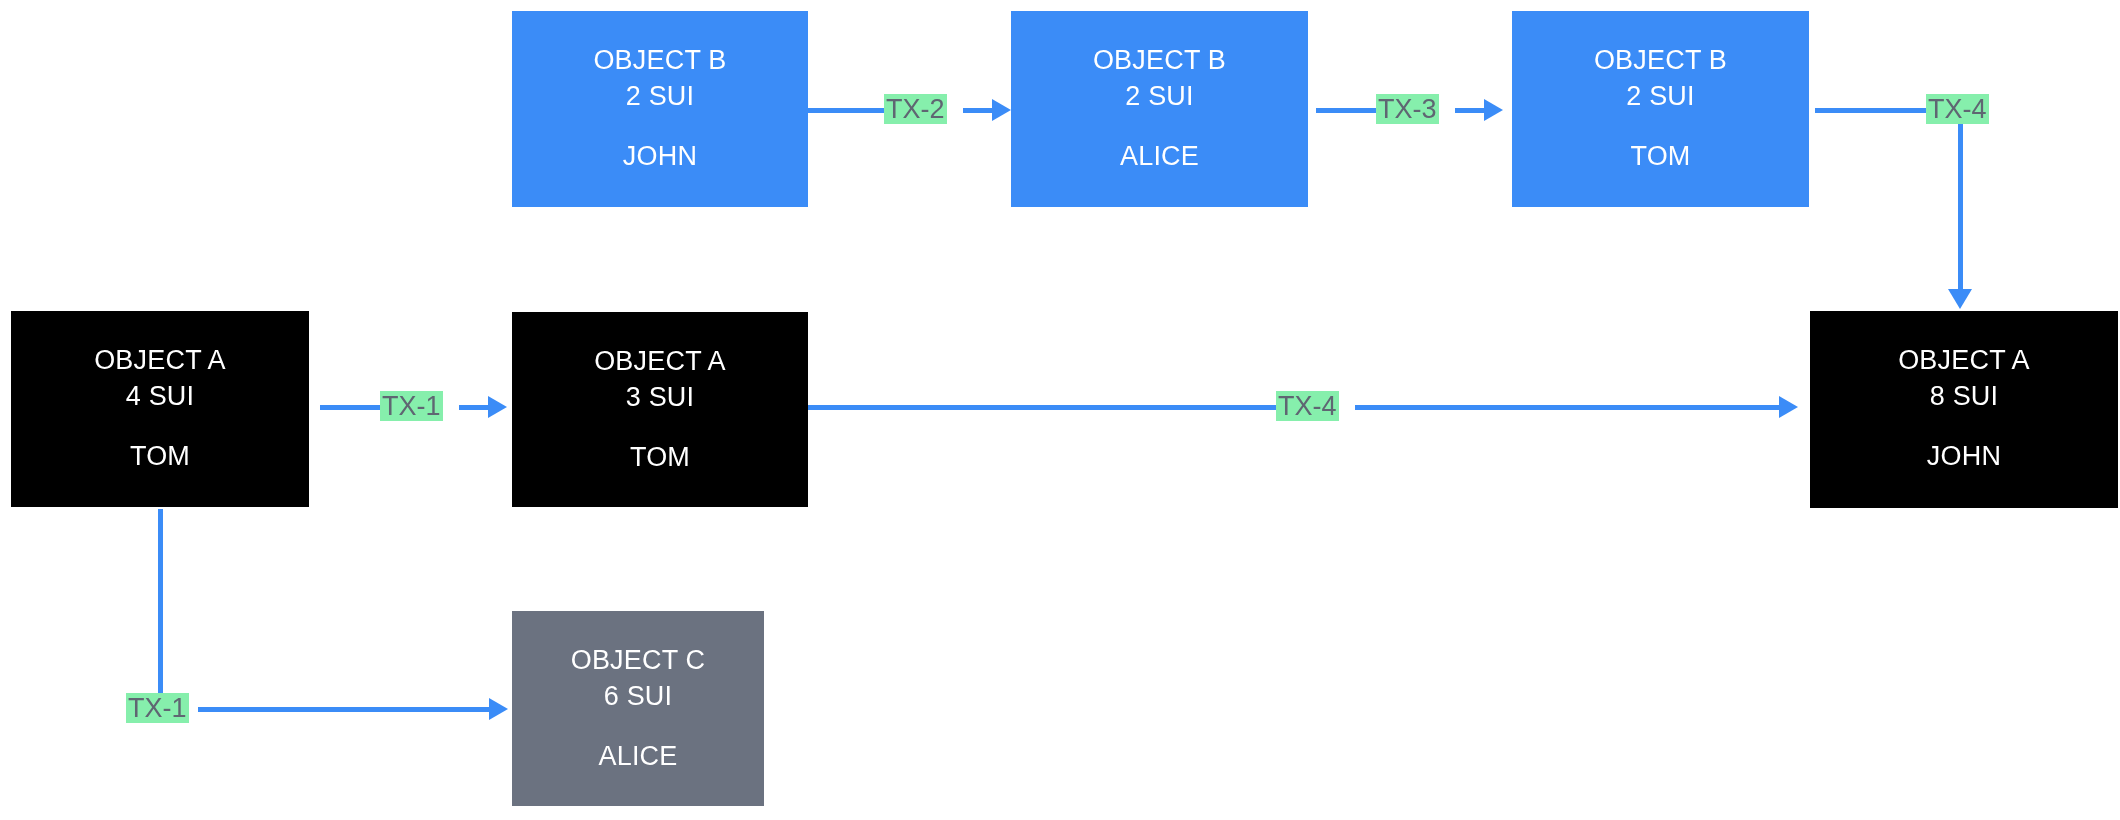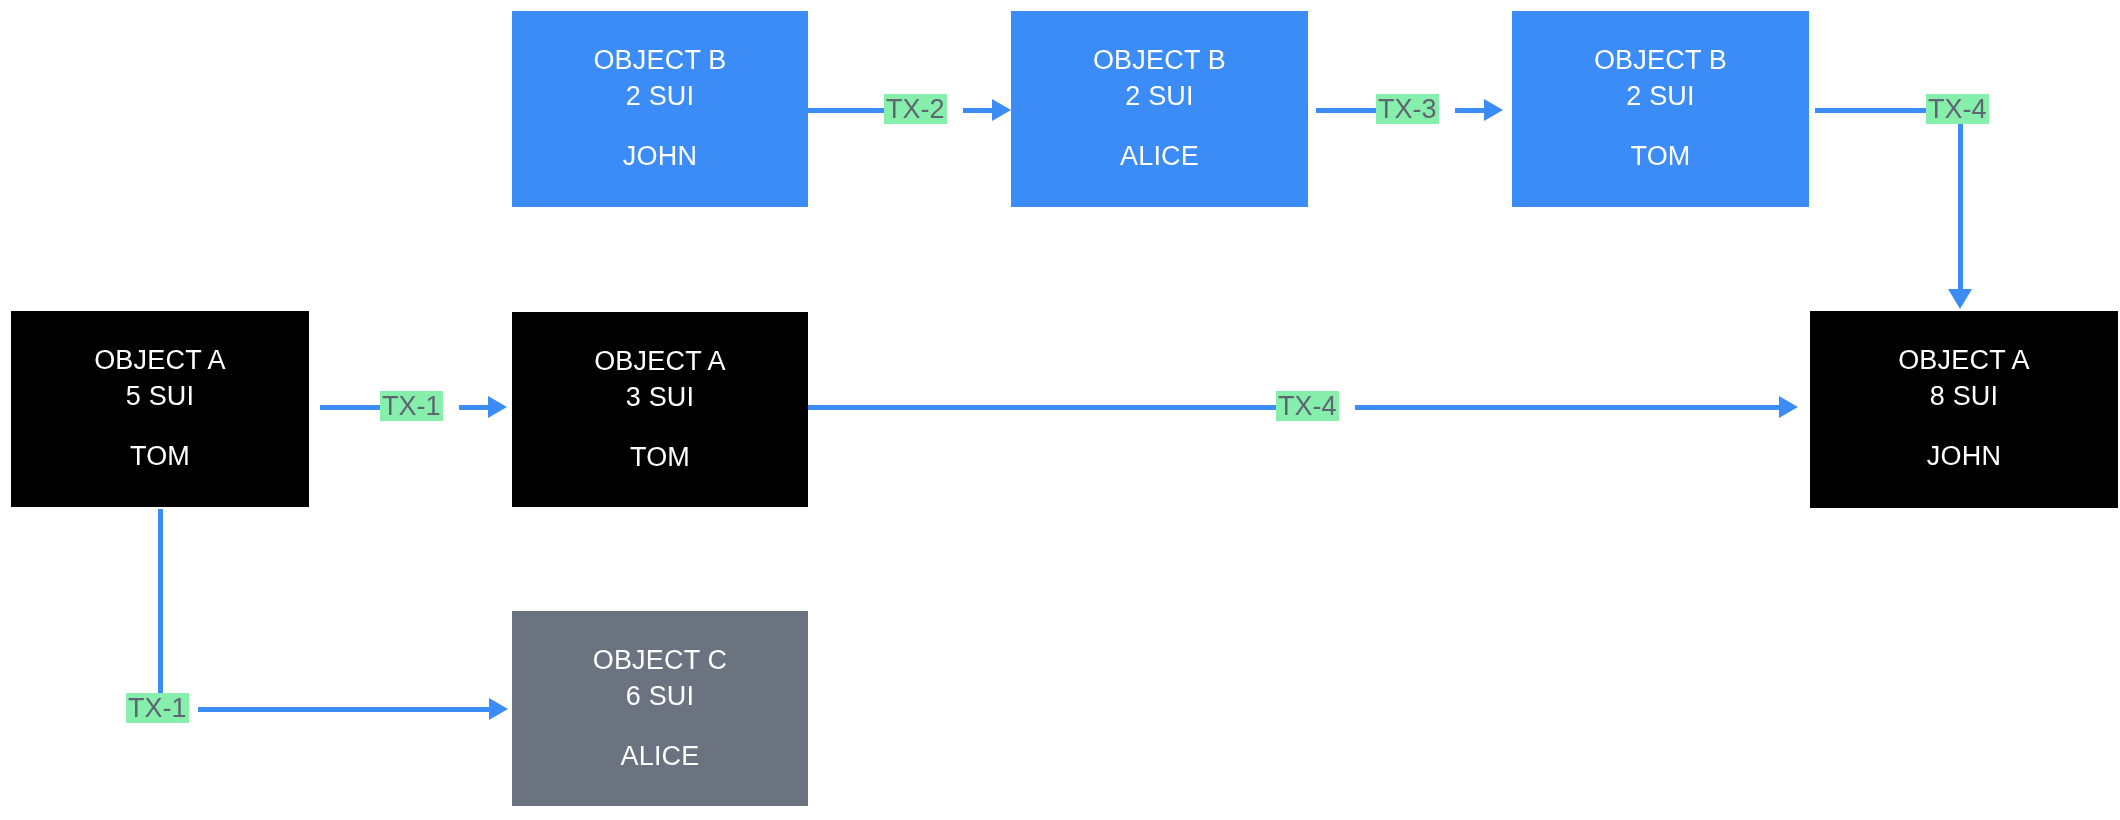--- a/index.html
+++ b/index.html
@@ -124,21 +124,21 @@
   </div>
 
   <div class="edge-line edge-h" style="left:1815px; top:108px; width:113px;"></div>
   <div class="edge-label" style="left:1926px; top:94px;">TX-4</div>
   <div class="edge-line edge-v" style="left:1958px; top:124px; height:167px;"></div>
   <div class="arrow-head-down" style="left:1948px; top:289px;"></div>
 
   <div class="node" style="left:11px; top:311px; width:298px; height:196px; background:#000000;">
     <div class="title-block">
       <span class="line">OBJECT A</span>
-      <span class="line">5 SUI</span>
+      <span class="line">4 SUI</span>
     </div>
     <div class="owner-block">
       <span class="line">TOM</span>
     </div>
   </div>
 
   <div class="edge-line edge-h" style="left:320px; top:405px; width:62px;"></div>
   <div class="edge-label" style="left:380px; top:391px;">TX-1</div>
   <div class="edge-line edge-h" style="left:459px; top:405px; width:30px;"></div>
   <div class="arrow-head-right" style="left:488px; top:396px;"></div>
@@ -166,21 +166,21 @@
     <div class="owner-block">
       <span class="line">JOHN</span>
     </div>
   </div>
 
   <div class="edge-line edge-v" style="left:158px; top:509px; height:184px;"></div>
   <div class="edge-label" style="left:126px; top:693px;">TX-1</div>
   <div class="edge-line edge-h" style="left:198px; top:707px; width:292px;"></div>
   <div class="arrow-head-right" style="left:489px; top:698px;"></div>
 
-  <div class="node" style="left:512px; top:611px; width:296px; height:195px; background:#6b7280;">
+  <div class="node" style="left:512px; top:611px; width:252px; height:195px; background:#6b7280;">
     <div class="title-block">
       <span class="line">OBJECT C</span>
       <span class="line">6 SUI</span>
     </div>
     <div class="owner-block">
       <span class="line">ALICE</span>
     </div>
   </div>
 
 </div>

